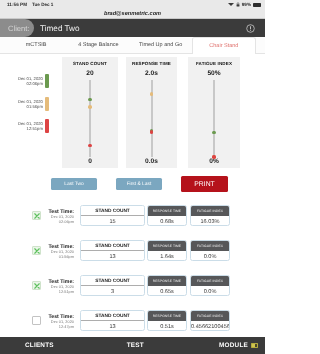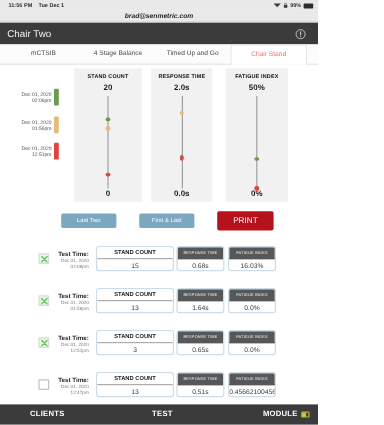--- a/index.html
+++ b/index.html
@@ -174,21 +174,24 @@
       <span class="sb-pct">99%</span>
       <span class="batt"></span>
     </span>
   </div>
 
   <div class="emailline">
     <span>brad@senmetric.com</span>
   </div>
 
   <div class="header">
-    <div class="client-name">Chair Two</div>
+    <div class="client-pill">
+      <span>Client:</span>
+    </div>
+    <div class="client-name">Timed Two</div>
     <div class="info-icon">
       <svg width="9" height="9" viewBox="0 0 18 18">
         <circle cx="9" cy="9" r="7.6" fill="none" stroke="#cfcfcf" stroke-width="1.5"></circle>
         <rect x="8.1" y="4.2" width="1.8" height="6.4" rx="0.6" fill="#cfcfcf"></rect>
         <circle cx="9" cy="12.6" r="1.05" fill="#cfcfcf"></circle>
       </svg>
     </div>
   </div>
 
   <div class="tabs">

